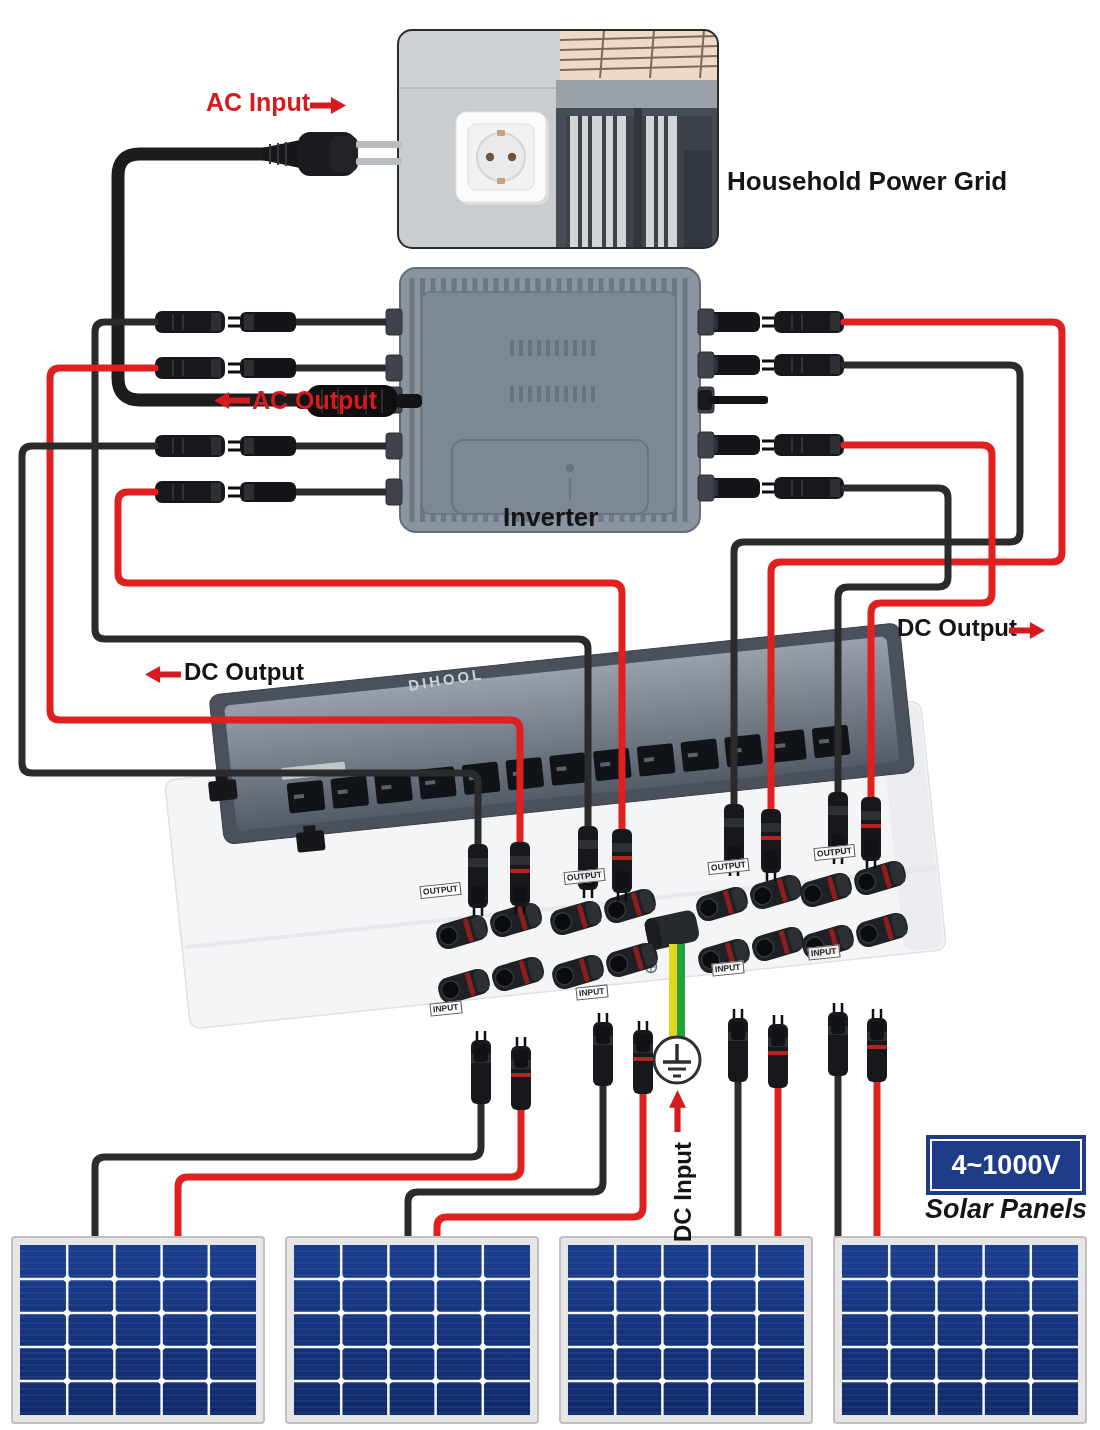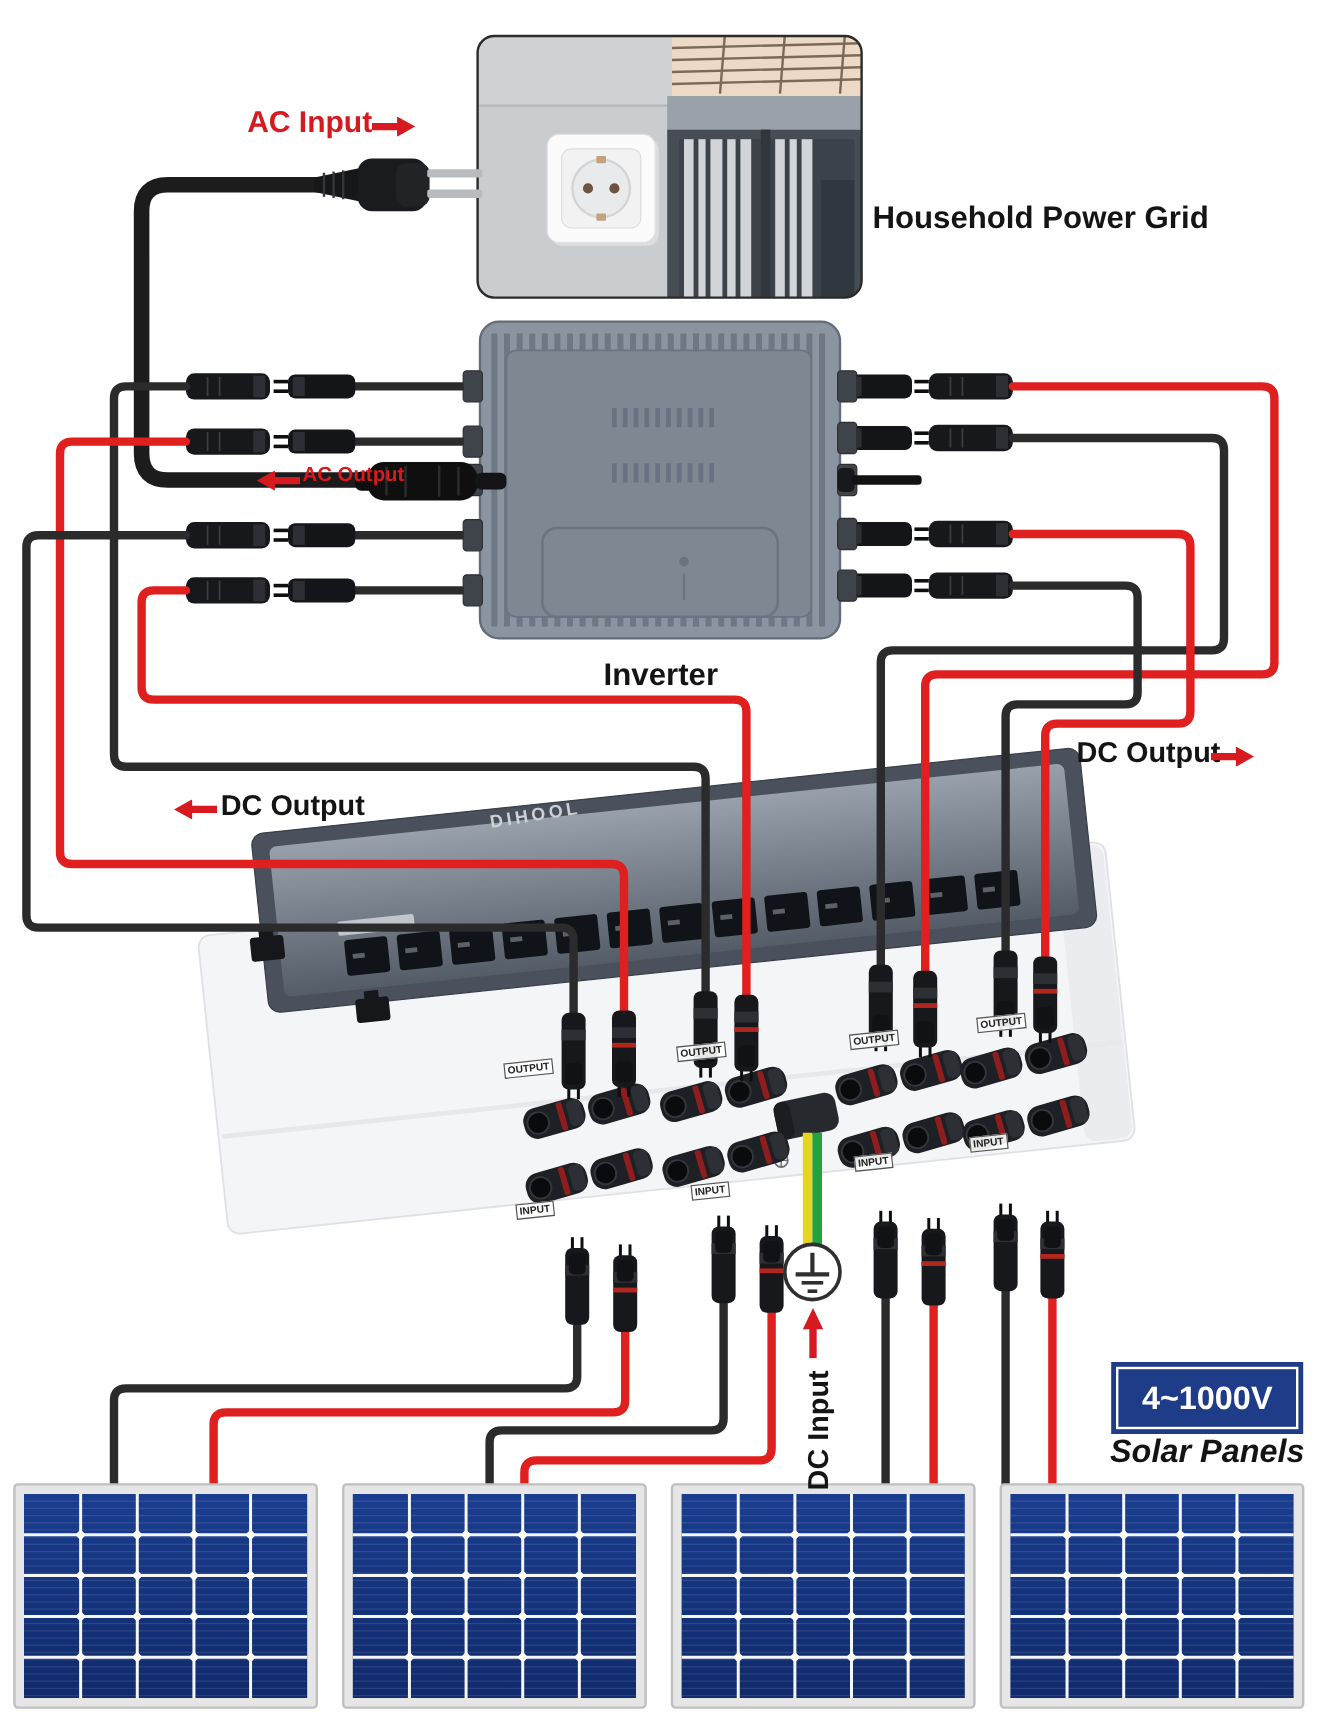--- a/index.html
+++ b/index.html
@@ -822,23 +822,23 @@
         </g>
       </g>
 </svg>
 
 <div class="lbl red b" style="left:206px;top:88px;font-size:25px;">AC Input</div>
 <span class="arrow right" style="left:310px;top:97px;"></span>
 
 <div class="lbl" style="left:727px;top:132px;font-size:26px;font-weight:600;margin-top:34px;">Household Power Grid</div>
 
 <span class="arrow left" style="left:214px;top:392px;"></span>
-<div class="lbl red b" style="left:252px;top:386px;font-size:17px;">AC Output</div>
-
-<div class="lbl" style="left:503px;top:547px;font-size:26px;font-weight:600;">Inverter</div>
+<div class="lbl red b" style="left:252px;top:386px;font-size:25px;">AC Output</div>
+
+<div class="lbl" style="left:503px;top:502px;font-size:26px;font-weight:600;">Inverter</div>
 
 <span class="arrow left" style="left:145px;top:666px;"></span>
 <div class="lbl b" style="left:184px;top:658px;font-size:24px;">DC Output</div>
 
 <div class="lbl b" style="left:897px;top:614px;font-size:24px;">DC Output</div>
 <span class="arrow right" style="left:1009px;top:622px;"></span>
 
 <span class="arrow up" style="left:669px;top:1090px;"></span>
 <div class="lbl b rot" style="left:623px;top:1178px;width:120px;font-size:24px;text-align:center;">DC Input</div>
 

